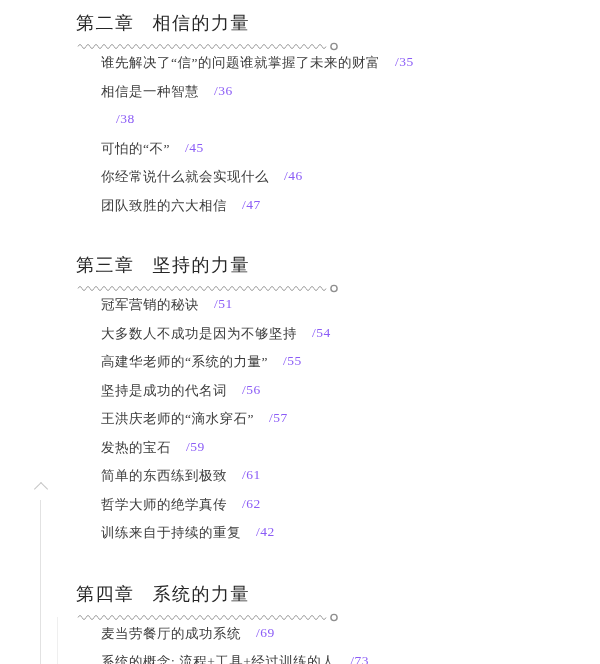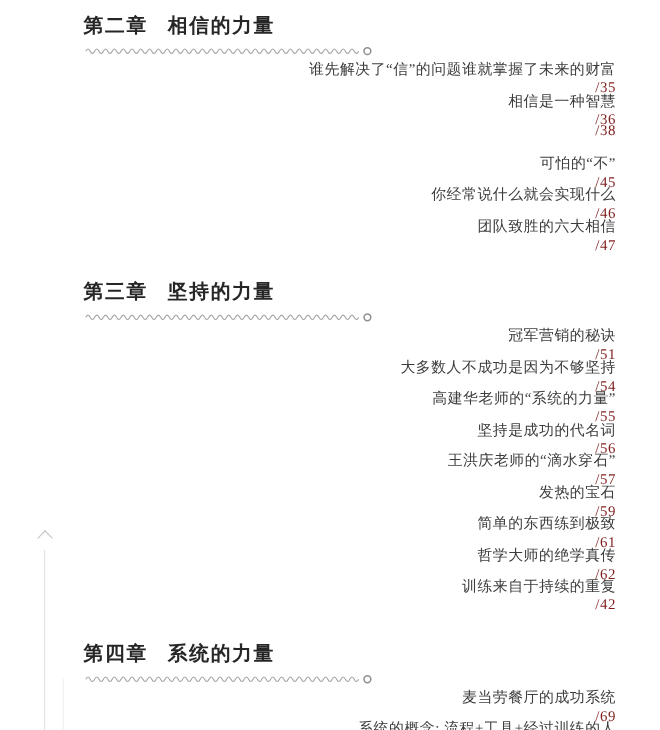--- a/index.html
+++ b/index.html
@@ -17,21 +17,21 @@
   .toc {
     padding: 10px 40px 0 76px;
   }
   .chapter { }
   .chapter--2 { margin-top: 27px; }
   .chapter--3 { margin-top: 28px; }
   .chapter-title {
     margin: 0 0 4px 0;
     font-size: 18px;
     line-height: 26px;
-    font-weight: 700;
+    font-weight: 400;
     color: #262626;
     letter-spacing: 1.5px;
   }
   .chapter-title .chapter-number {
     margin-right: 18px;
   }
   .squiggle {
     display: block;
     margin: 0 0 2px 1px;
   }
@@ -46,30 +46,29 @@
     stroke-width: 1.4;
   }
   .entries {
     list-style: none;
     margin: 2px 0 0 0;
     padding: 0 0 0 25px;
   }
   .entry {
     height: 28.5px;
     display: flex;
-    align-items: flex-end;
+    align-items: flex-start;
     font-size: 13.5px;
     color: #3c3c3c;
     letter-spacing: 0.5px;
     white-space: nowrap;
-    flex-direction: column;
   }
   .entry-page {
     margin-left: 15px;
-    color: #7f1d1d;
+    color: #8b5cf6;
   }
   
   .scroll-indicator-chevron {
     position: absolute;
     left: 36px;
     top: 484px;
     width: 9px;
     height: 9px;
     border-left: 1.5px solid #c6c6c6;
     border-top: 1.5px solid #c6c6c6;

